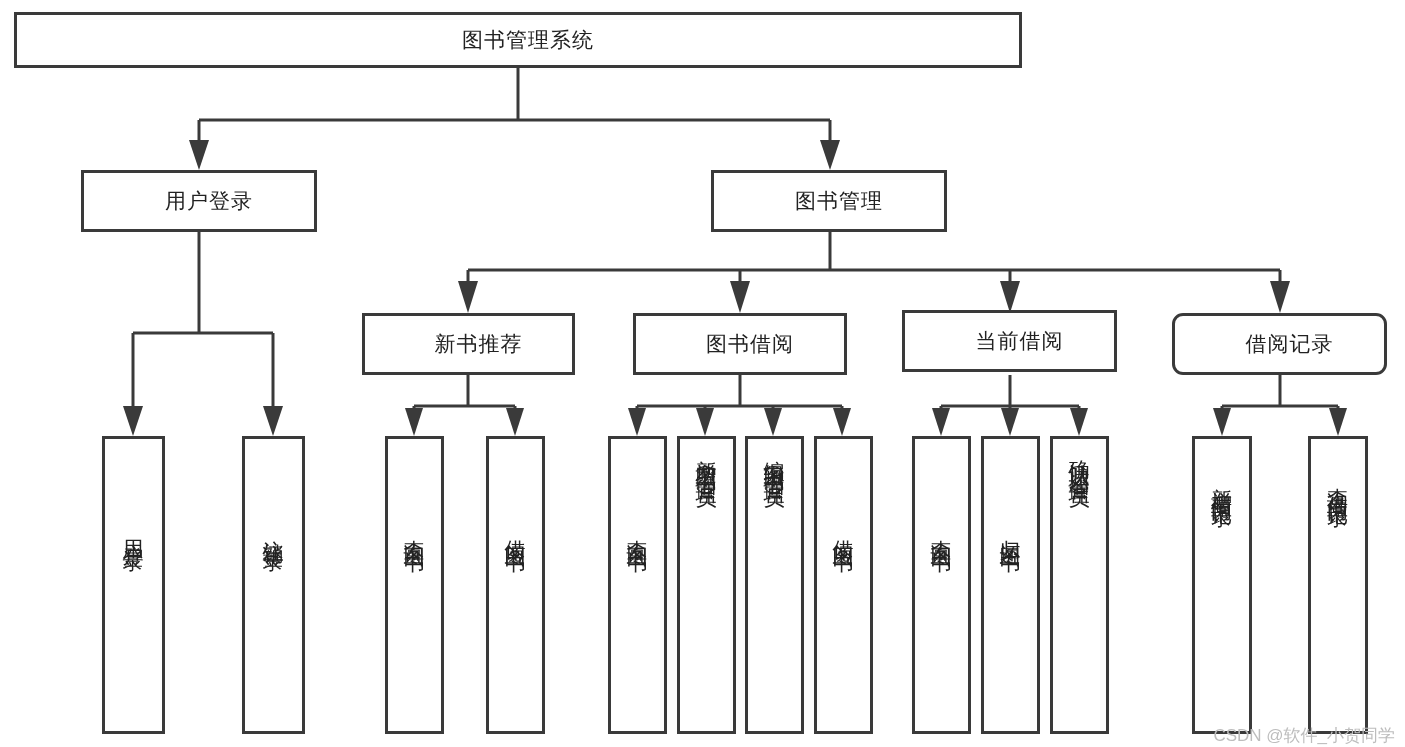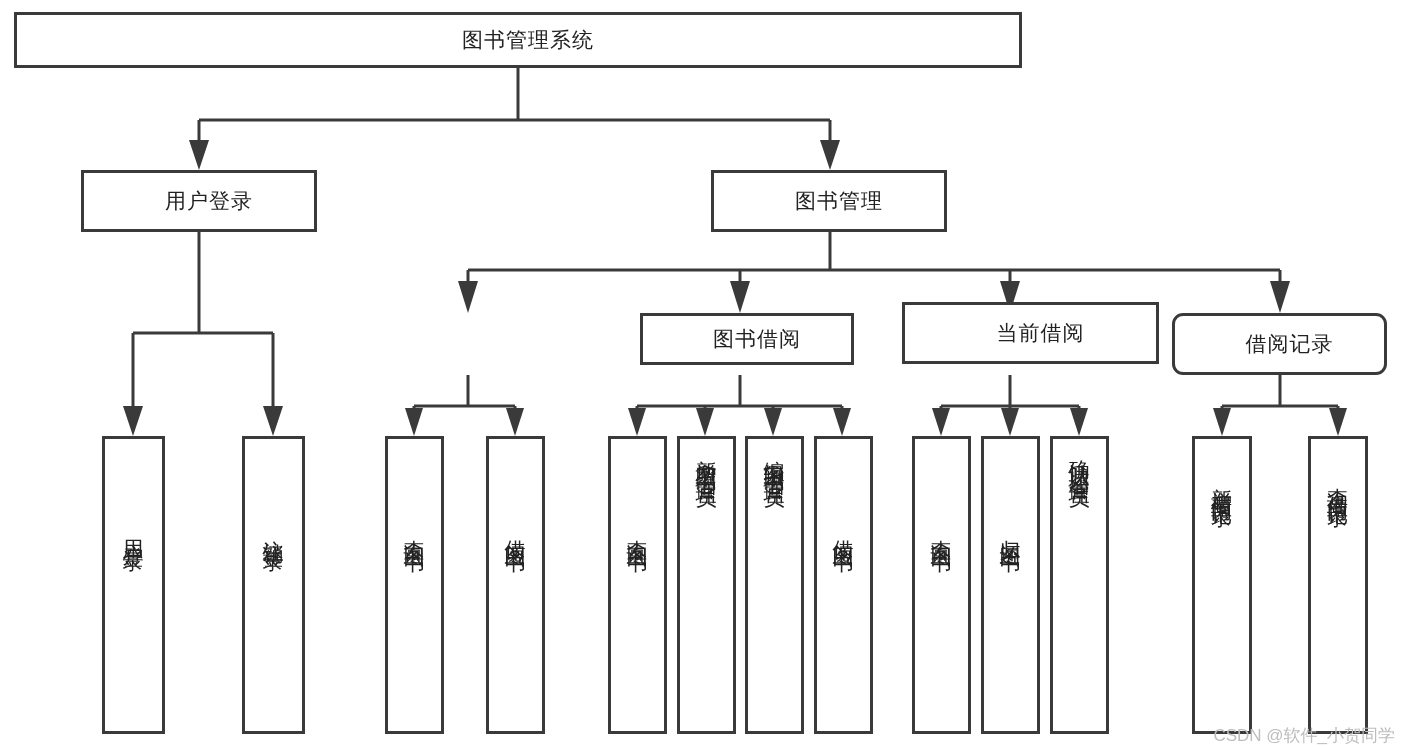--- a/index.html
+++ b/index.html
@@ -175,26 +175,29 @@
   </div>
 
   <div class="h-box" style="left:81px; top:170px; width:236px; height:62px;">
     <span class="htext">用户登录</span>
   </div>
 
   <div class="h-box" style="left:711px; top:170px; width:236px; height:62px;text-align:center;">
     <span class="htext">图书管理</span>
   </div>
 
-
-  <div class="h-box" style="left:633px; top:313px; width:214px; height:52px;margin-left:7px;">
+  <div class="h-box" style="left:362px; top:313px; width:213px; height:62px;">
+    <span class="htext">新书推荐</span>
+  </div>
+
+  <div class="h-box" style="left:633px; top:313px; width:214px; height:62px;">
     <span class="htext">图书借阅</span>
   </div>
 
-  <div class="h-box" style="left:902px; top:302px; width:257px; height:62px;">
+  <div class="h-box" style="left:902px; top:310px; width:215px; height:62px;">
     <span class="htext">当前借阅</span>
   </div>
 
   <div class="h-box" style="left:1172px; top:313px; width:215px; height:62px;border-radius:11px;">
     <span class="htext">借阅记录</span>
   </div>
 
   <div class="vert-box" style="left:102px; top:436px; width:63px; height:298px; padding-top:84px;">
     <span class="vtext">用户登录</span>
   </div>

